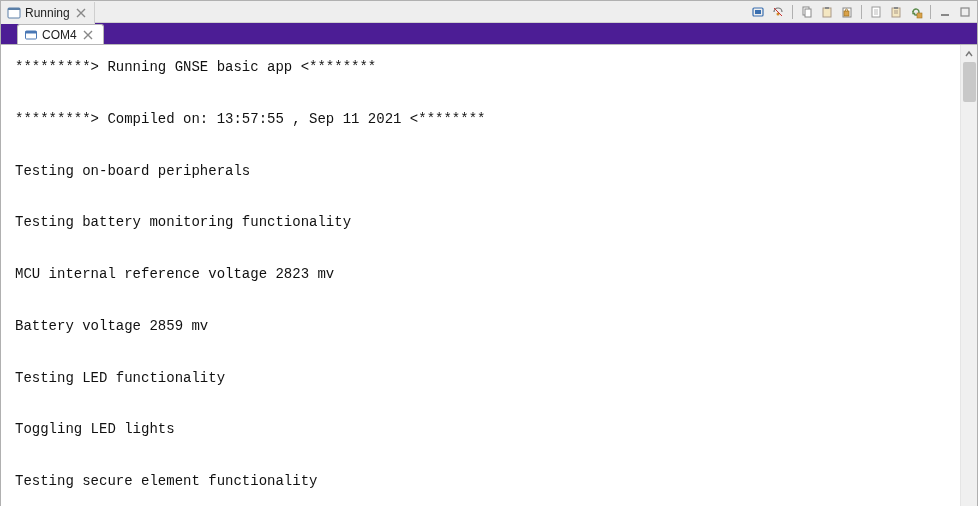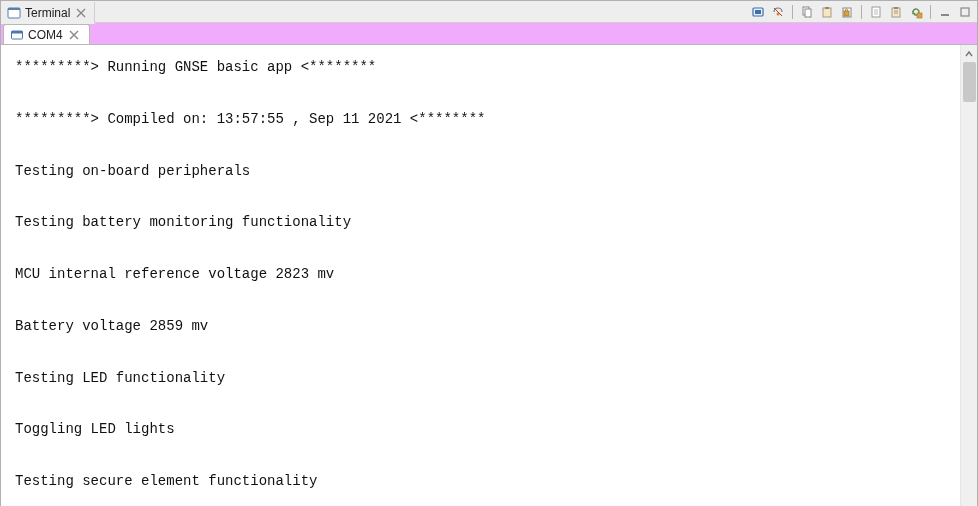--- a/index.html
+++ b/index.html
@@ -78,22 +78,22 @@
   }
   .tool-sep {
     width: 1px; height: 14px;
     background: #b0b0b0;
     margin: 0 2px;
   }
   .inner-tabstrip {
     height: 24px;
     display: flex;
     align-items: flex-end;
-    background: #f0abfc;
-    padding-left: 2px;
+    background: #4c1d95;
+    padding-left: 16px;
     text-align: center;
   }
   .inner-tab {
     display: flex;
     align-items: center;
     gap: 4px;
     padding: 3px 8px 3px 6px;
     background: #ffffff;
     border: 1px solid #b8b8b8;
     border-bottom: none;
@@ -155,21 +155,21 @@
 <div class="window">
 
   <div class="view-tabstrip">
     <div class="view-tab active-top">
       <span class="tab-icon">
         <svg width="14" height="14" viewBox="0 0 14 14">
           <rect x="1" y="2" width="12" height="10" rx="1" fill="#fff" stroke="#5a7fa8" stroke-width="1"></rect>
           <rect x="1" y="2" width="12" height="2" fill="#5a7fa8"></rect>
         </svg>
       </span>
-      <span class="tab-label">Terminal</span>
+      <span class="tab-label">Running</span>
       <span class="tab-close">
         <svg width="10" height="10" viewBox="0 0 10 10">
           <path d="M1 1 L9 9 M9 1 L1 9" stroke="#888" stroke-width="1.4"></path>
         </svg>
       </span>
     </div>
 
     <div class="toolbar">
       <span class="tool-btn">
         <svg width="14" height="14" viewBox="0 0 14 14">

